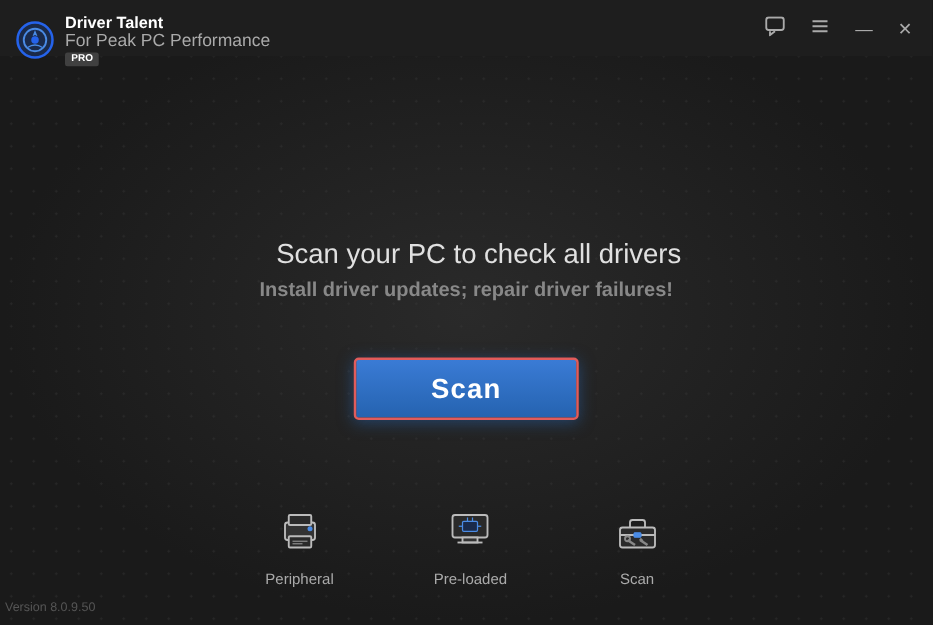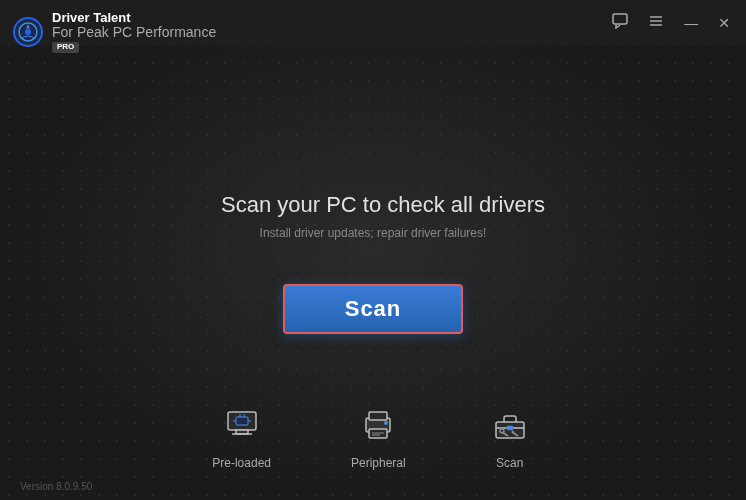--- a/index.html
+++ b/index.html
@@ -122,24 +122,25 @@
     .headline {
       font-size: 22px;
       font-weight: 300;
       color: #e0e0e0;
       margin-bottom: 8px;
       text-align: center;
       margin-left: 20px;
     }
 
     .subheadline {
-      font-size: 12px;
+      font-size: 16px;
       color: #888;
       margin-bottom: 44px;
       text-align: center;
+      font-weight: bold;
     }
 
     .scan-button {
       background: linear-gradient(180deg, #3a7bd5 0%, #2563b0 100%);
       border: 2px solid #e05c5c;
       color: #fff;
       font-size: 22px;
       font-weight: 600;
       padding: 10px 0;
       width: 180px;
@@ -182,21 +183,21 @@
 
     .icon-label {
       font-size: 12px;
       color: #aaaaaa;
     }
 
     
     .version {
       position: absolute;
       bottom: 8px;
-      left: 20px;
+      left: 4px;
       font-size: 10px;
       color: #555;
       z-index: 10;
     }
 
     
     svg {
       fill: none;
       stroke: currentColor;
       stroke-width: 1.5;
@@ -247,53 +248,53 @@
     <p class="subheadline">Install driver updates; repair driver failures!</p>
     <button class="scan-button">Scan</button>
   </div>
 
   <div class="bottom-icons">
 
     <div class="icon-item">
       <div class="icon-box">
         <svg width="40" height="40" viewBox="0 0 40 40" stroke="#ccc" stroke-width="1.5">
 
-          <rect x="6" y="8" width="28" height="18" rx="2" fill="#2a2a2a" stroke="#bbb"></rect>
-          <rect x="14" y="26" width="12" height="4" fill="#333" stroke="#bbb"></rect>
-          <line x1="10" y1="30" x2="30" y2="30" stroke="#bbb"></line>
-
-          <rect x="14" y="13" width="12" height="8" rx="1" fill="#1a2a4a" stroke="#4a8be5" stroke-width="1"></rect>
-          <line x1="14" y1="17" x2="11" y2="17" stroke="#4a8be5" stroke-width="1"></line>
-          <line x1="26" y1="17" x2="29" y2="17" stroke="#4a8be5" stroke-width="1"></line>
-          <line x1="18" y1="13" x2="18" y2="10" stroke="#4a8be5" stroke-width="1"></line>
-          <line x1="22" y1="13" x2="22" y2="10" stroke="#4a8be5" stroke-width="1"></line>
-        </svg>
-      </div>
-      <span class="icon-label">Pre-loaded</span>
-    </div>
-
-    <div class="icon-item">
-      <div class="icon-box">
-        <svg width="40" height="40" viewBox="0 0 40 40" stroke="#ccc" stroke-width="1.5">
-
           <rect x="8" y="14" width="24" height="14" rx="2" fill="#333" stroke="#bbb"></rect>
           <rect x="11" y="8" width="18" height="8" rx="1" fill="#2a2a2a" stroke="#bbb"></rect>
           <rect x="11" y="25" width="18" height="9" rx="1" fill="#2a2a2a" stroke="#bbb"></rect>
           <line x1="14" y1="29" x2="26" y2="29" stroke="#888" stroke-width="1"></line>
           <line x1="14" y1="31" x2="22" y2="31" stroke="#888" stroke-width="1"></line>
           <circle cx="28" cy="19" r="2" fill="#4a8be5" stroke="none"></circle>
         </svg>
       </div>
       <span class="icon-label">Peripheral</span>
     </div>
 
     <div class="icon-item">
       <div class="icon-box">
         <svg width="40" height="40" viewBox="0 0 40 40" stroke="#ccc" stroke-width="1.5">
 
+          <rect x="6" y="8" width="28" height="18" rx="2" fill="#2a2a2a" stroke="#bbb"></rect>
+          <rect x="14" y="26" width="12" height="4" fill="#333" stroke="#bbb"></rect>
+          <line x1="10" y1="30" x2="30" y2="30" stroke="#bbb"></line>
+
+          <rect x="14" y="13" width="12" height="8" rx="1" fill="#1a2a4a" stroke="#4a8be5" stroke-width="1"></rect>
+          <line x1="14" y1="17" x2="11" y2="17" stroke="#4a8be5" stroke-width="1"></line>
+          <line x1="26" y1="17" x2="29" y2="17" stroke="#4a8be5" stroke-width="1"></line>
+          <line x1="18" y1="13" x2="18" y2="10" stroke="#4a8be5" stroke-width="1"></line>
+          <line x1="22" y1="13" x2="22" y2="10" stroke="#4a8be5" stroke-width="1"></line>
+        </svg>
+      </div>
+      <span class="icon-label">Pre-loaded</span>
+    </div>
+
+    <div class="icon-item">
+      <div class="icon-box">
+        <svg width="40" height="40" viewBox="0 0 40 40" stroke="#ccc" stroke-width="1.5">
+
           <rect x="6" y="18" width="28" height="16" rx="2" fill="#2a2a2a" stroke="#bbb"></rect>
           <path d="M14 18 L14 14 Q14 12 16 12 L24 12 Q26 12 26 14 L26 18" fill="none" stroke="#bbb"></path>
           <line x1="6" y1="24" x2="34" y2="24" stroke="#bbb"></line>
 
           <rect x="17" y="22" width="6" height="4" rx="1" fill="#4a8be5" stroke="#4a8be5" stroke-width="0.5"></rect>
 
           <line x1="12" y1="28" x2="18" y2="32" stroke="#888" stroke-width="2"></line>
           <circle cx="12" cy="27" r="2" fill="none" stroke="#888" stroke-width="1.5"></circle>
 
           <line x1="22" y1="28" x2="28" y2="32" stroke="#888" stroke-width="2"></line>

